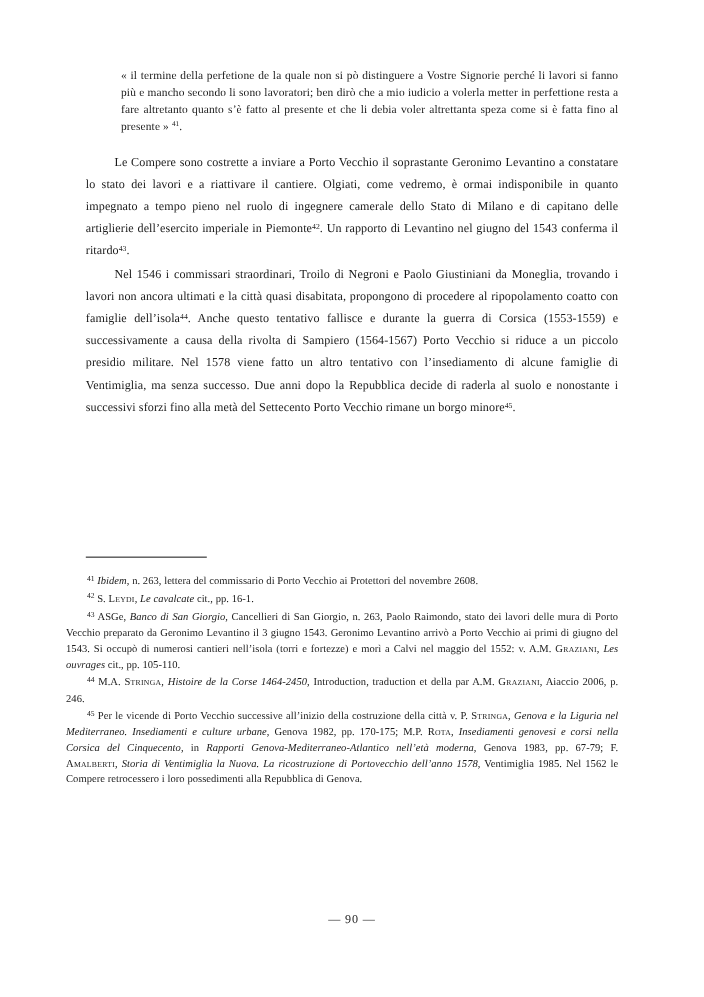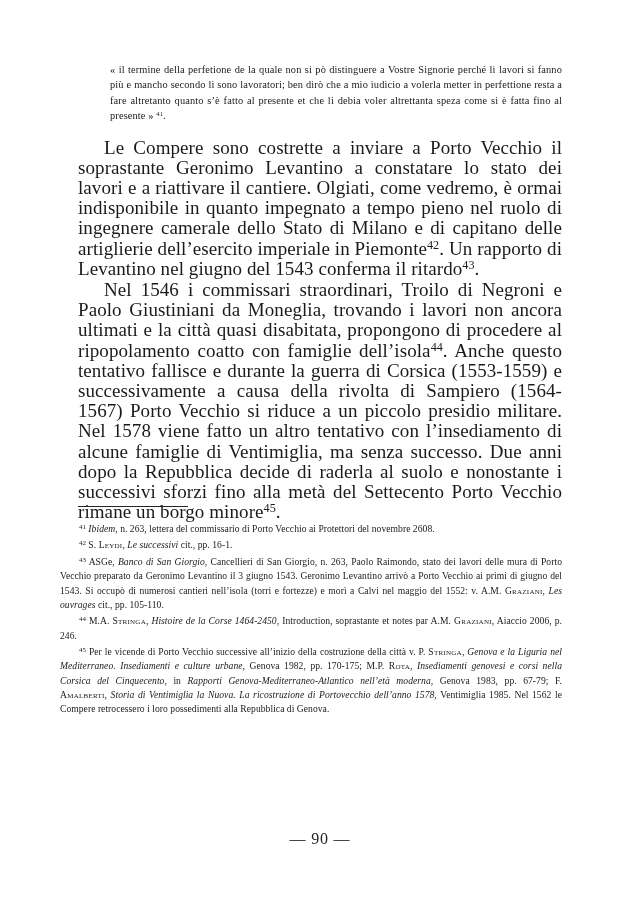--- a/index.html
+++ b/index.html
@@ -39,21 +39,21 @@
     line-height: 15.4px;
     text-align: justify;
     text-justify: inter-word;
     letter-spacing: 0.12px;
     hyphens: manual;
   }
 
   
   .body-par {
     margin: 0;
-    font-size: 19px;
+    font-size: 11px;
     line-height: 20.2px;
     text-align: justify;
     text-justify: inter-word;
     text-indent: 26px;
     letter-spacing: 0.08px;
     hyphens: manual;
   }
   .par-gap-first { margin-top: 14px; }
   .par-gap       { margin-top: 1px; }
 
@@ -107,21 +107,21 @@
     letter-spacing: 0.25px;
   }
 
   
   .folio {
     position: absolute;
     left: 0;
     top: 830px;
     width: 640px;
     text-align: center;
-    font-size: 16px;
+    font-size: 11px;
     letter-spacing: 0.8px;
     color: #242424;
   }
 </style>
 </head>
 <body>
 
 <div class="page">
 
   <div class="text-column">
@@ -131,21 +131,21 @@
     <p class="body-par par-gap-first"><span>Le Compere sono costrette a inviare a Porto Vecchio il soprastante Geronimo Levantino a constatare lo stato dei lavori e a riattivare il cantiere. Olgiati, come vedremo, è ormai indisponibile in quanto impegnato a tempo pieno nel ruolo di ingegnere camerale dello Stato di Milano e di capitano delle artiglierie dell’esercito imperiale in Piemonte</span><sup>42</sup><span>. Un rapporto di Levantino nel giugno del 1543 conferma il ritardo</span><sup>43</sup><span>.</span></p>
 
     <p class="body-par par-gap"><span>Nel 1546 i commissari straordinari, Troilo di Negroni e Paolo Giustiniani da Moneglia, trovando i lavori non ancora ultimati e la città quasi disabitata, propongono di procedere al ripopolamento coatto con famiglie dell’isola</span><sup>44</sup><span>. Anche questo tentativo fallisce e durante la guerra di Corsica (1553-1559) e successivamente a causa della rivolta di Sampiero (1564-1567) Porto Vecchio si riduce a un piccolo presidio militare. Nel 1578 viene fatto un altro tentativo con l’insediamento di alcune famiglie di Ventimiglia, ma senza successo. Due anni dopo la Repubblica decide di raderla al suolo e nonostante i successivi sforzi fino alla metà del Settecento Porto Vecchio rimane un borgo minore</span><sup>45</sup><span>.</span></p>
 
   </div>
 
   <div class="footnote-rule"></div>
 
   <div class="footnotes">
       <p class="fn"><sup>41</sup> <i>Ibidem</i><span>, n. 263, lettera del commissario di Porto Vecchio ai Protettori del novembre 2608.</span></p>
-      <p class="fn"><sup>42</sup> <span>S. </span><span class="sc">Leydi</span><span>, </span><i>Le successivi</i><span> cit., pp. 16-1.</span></p>
+      <p class="fn"><sup>42</sup> <span>S. </span><span class="sc">Leydi</span><span>, </span><i>Le cavalcate</i><span> cit., pp. 16-1.</span></p>
       <p class="fn"><sup>43</sup> <span>ASGe, </span><i>Banco di San Giorgio</i><span>, Cancellieri di San Giorgio, n. 263, Paolo Raimondo, stato dei lavori delle mura di Porto Vecchio preparato da Geronimo Levantino il 3 giugno 1543. Geronimo Levantino arrivò a Porto Vecchio ai primi di giugno del 1543. Si occupò di numerosi cantieri nell’isola (torri e fortezze) e morì a Calvi nel maggio del 1552: v. A.M. </span><span class="sc">Graziani</span><span>, </span><i>Les ouvrages</i><span> cit., pp. 105-110.</span></p>
-      <p class="fn"><sup>44</sup> <span>M.A. </span><span class="sc">Stringa</span><span>, </span><i>Histoire de la Corse 1464-2450</i><span>, Introduction, soprastante et notes par A.M. </span><span class="sc">Graziani</span><span>, Aiaccio 2006, p. 246.</span></p>
+      <p class="fn"><sup>44</sup> <span>M.A. </span><span class="sc">Stringa</span><span>, </span><i>Histoire de la Corse 1464-2450</i><span>, Introduction, traduction et della par A.M. </span><span class="sc">Graziani</span><span>, Aiaccio 2006, p. 246.</span></p>
       <p class="fn"><sup>45</sup> <span>Per le vicende di Porto Vecchio successive all’inizio della costruzione della città v. P. </span><span class="sc">Stringa</span><span>, </span><i>Genova e la Liguria nel Mediterraneo. Insediamenti e culture urbane</i><span>, Genova 1982, pp. 170-175; M.P. </span><span class="sc">Rota</span><span>, </span><i>Insediamenti genovesi e corsi nella Corsica del Cinquecento</i><span>, in </span><i>Rapporti Genova-Mediterraneo-Atlantico nell’età moderna</i><span>, Genova 1983, pp. 67-79; F. </span><span class="sc">Amalberti</span><span>, </span><i>Storia di Ventimiglia la Nuova. La ricostruzione di Portovecchio dell’anno 1578</i><span>, Ventimiglia 1985. Nel 1562 le Compere retrocessero i loro possedimenti alla Repubblica di Genova.</span></p>
     </div>
 
   <div class="folio">— 90 —</div>
 
 </div>
 
 </body></html>

